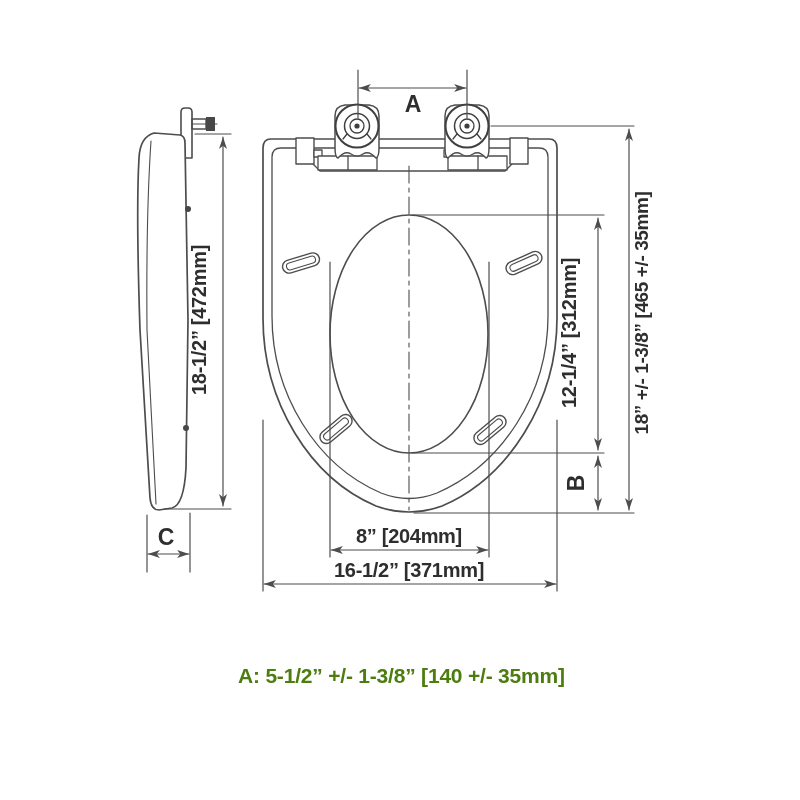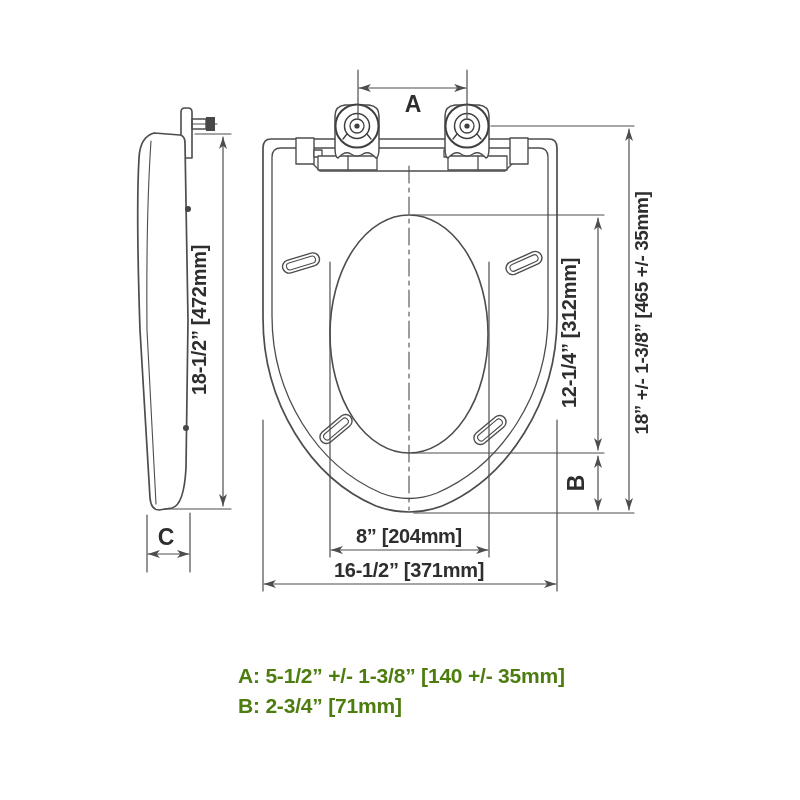--- a/index.html
+++ b/index.html
@@ -158,14 +158,13 @@
   <text class="dim-letter" text-anchor="middle" x="413" y="112">A</text>
   <text class="dim-text" text-anchor="middle" transform="rotate(-90 576 333)" x="576" y="333">12-1/4” [312mm]</text>
   <text class="dim-letter" text-anchor="middle" transform="rotate(-90 584 483)" x="584" y="483">B</text>
   <text class="dim-text-small" text-anchor="middle" transform="rotate(-90 648 313)" x="648" y="313">18” +/- 1-3/8”  [465 +/- 35mm]</text>
   <text class="dim-text" text-anchor="middle" x="409" y="543">8” [204mm]</text>
   <text class="dim-text" text-anchor="middle" x="409" y="577">16-1/2” [371mm]</text>
 </svg>
 
 <div class="legend">
   <div>A: 5-1/2” +/- 1-3/8” [140 +/- 35mm]</div>
-  <div>B: 2-3/4” [71mm]</div>
 </div>
 
 </body></html>

